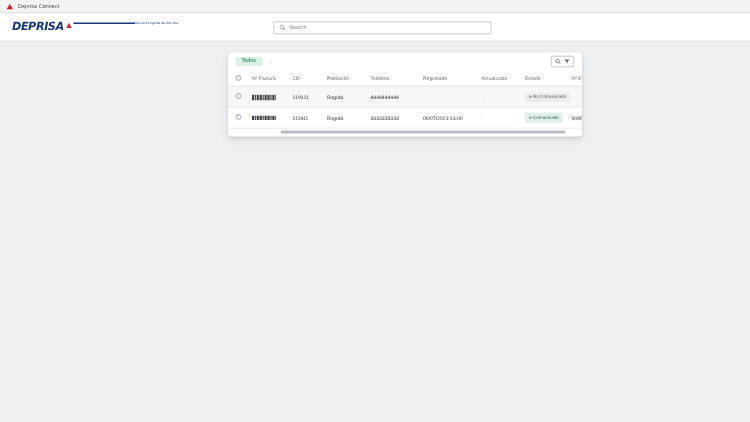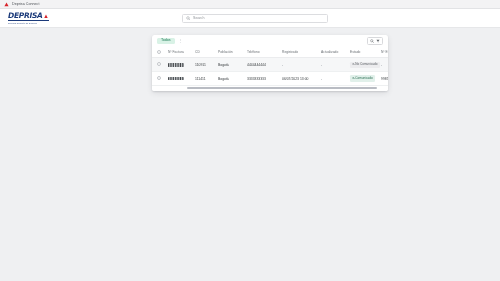--- a/index.html
+++ b/index.html
@@ -50,21 +50,21 @@
     background: #ffffff;
     border-bottom: 1px solid #e6e7e9;
     display: flex;
     align-items: center;
     padding: 0 6px;
     box-sizing: border-box;
     position: relative;
   }
   .logo {
     display: flex;
-    flex-direction: column;
+    flex-direction: row;
     align-items: flex-start;
     line-height: 1;
     flex: 0 0 auto;
     margin-left: 2px;
   }
   .logo-main {
     display: flex;
     align-items: center;
   }
   .logo-word {

